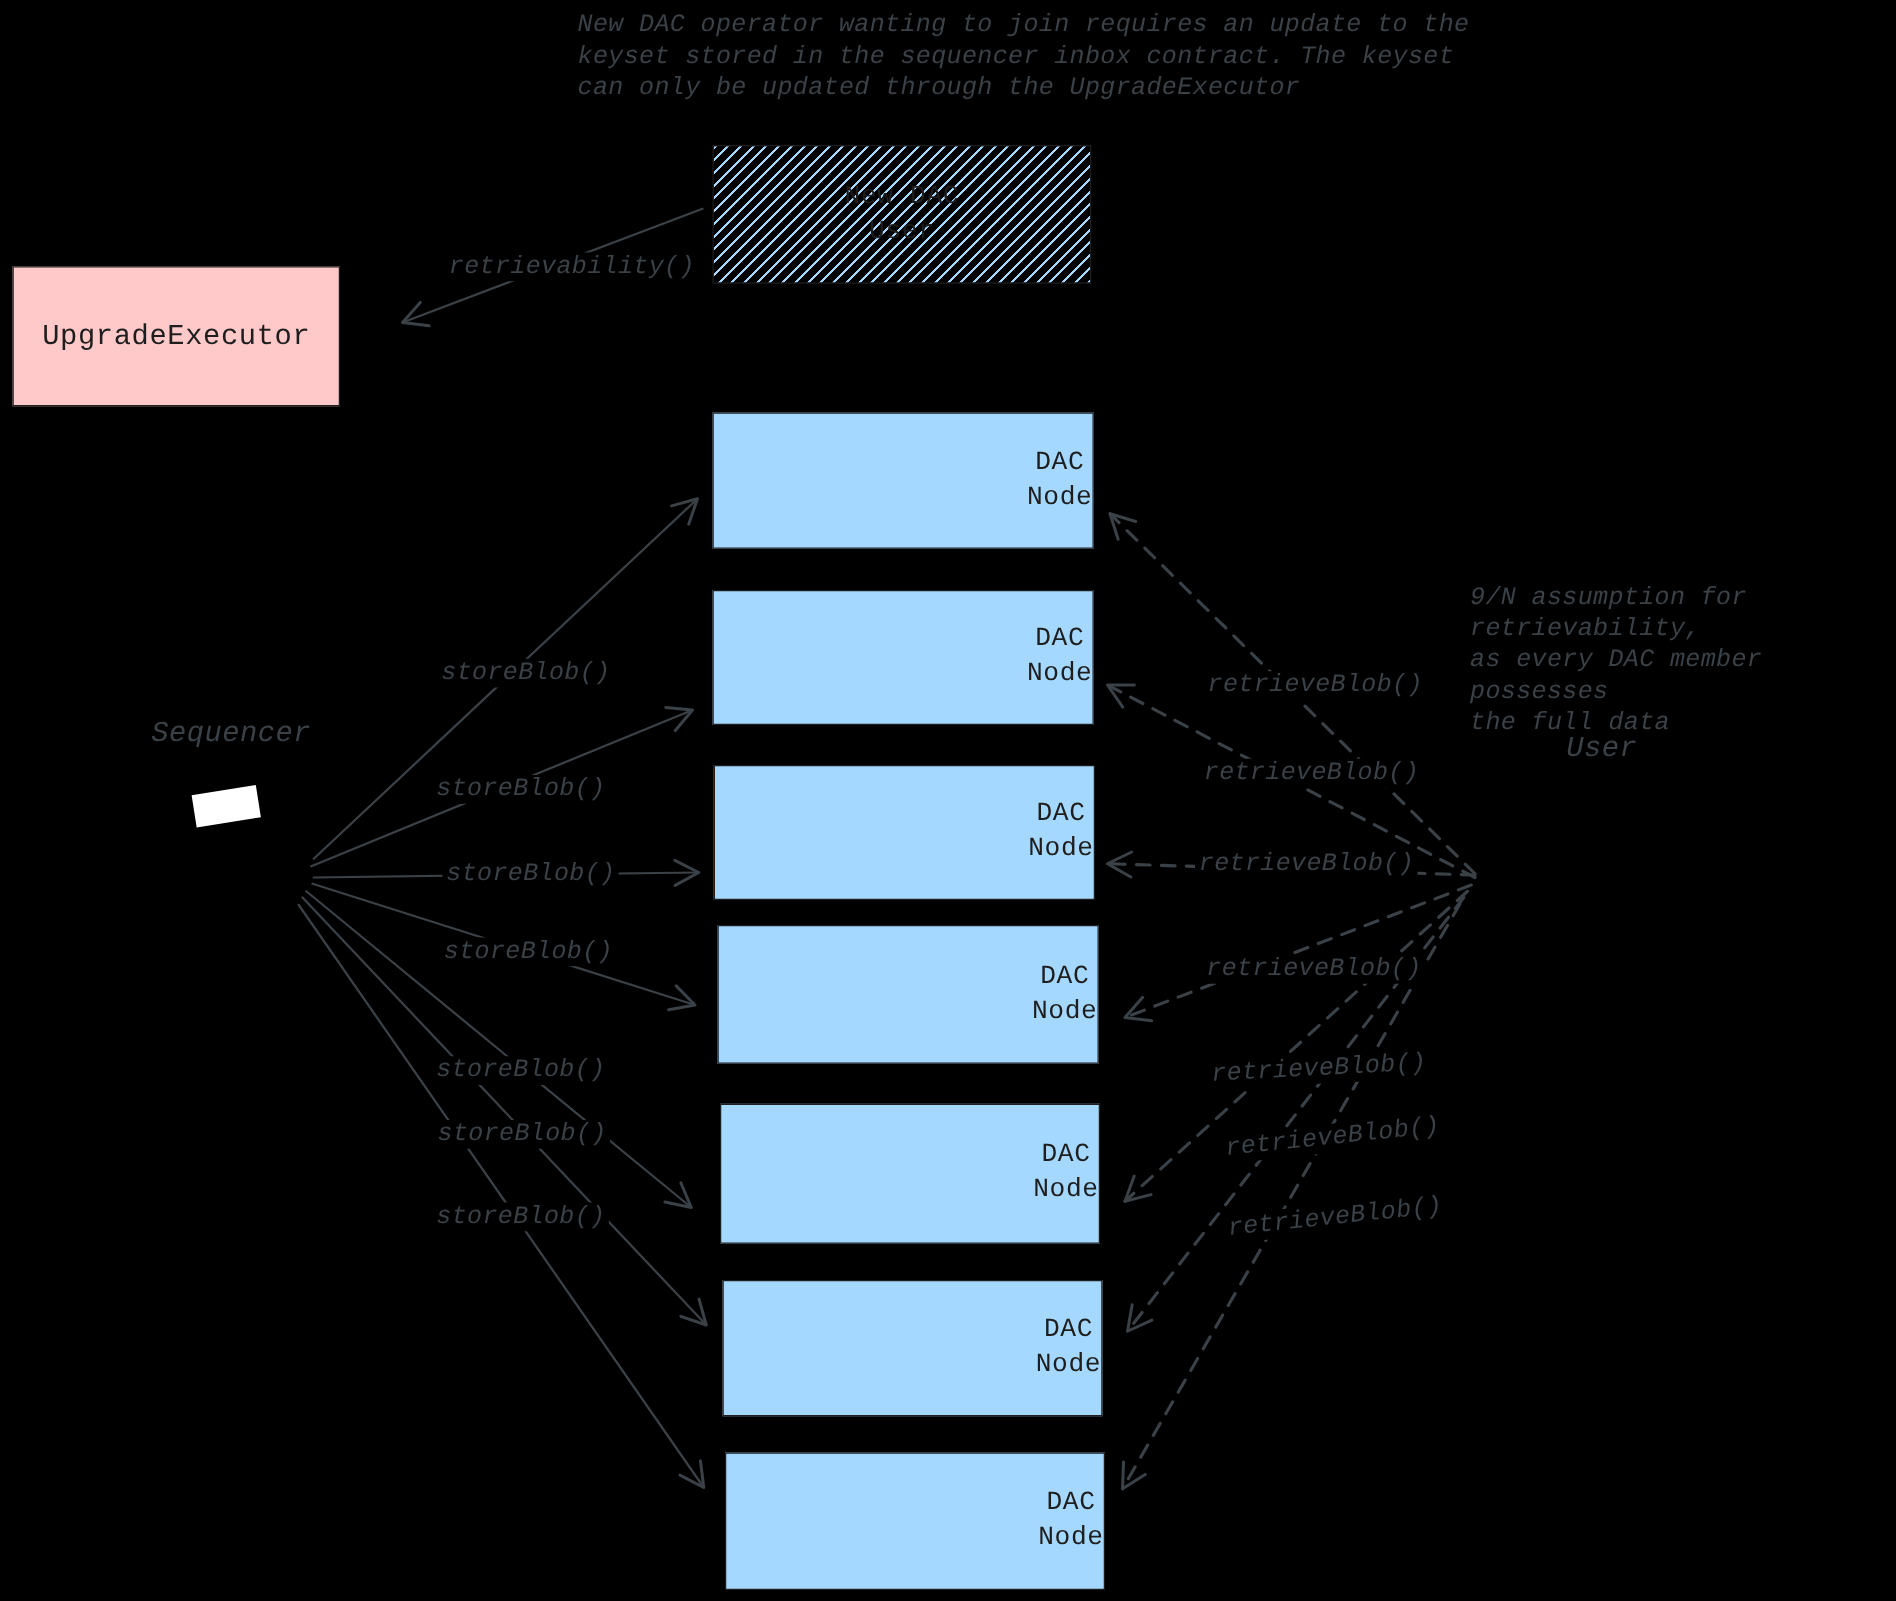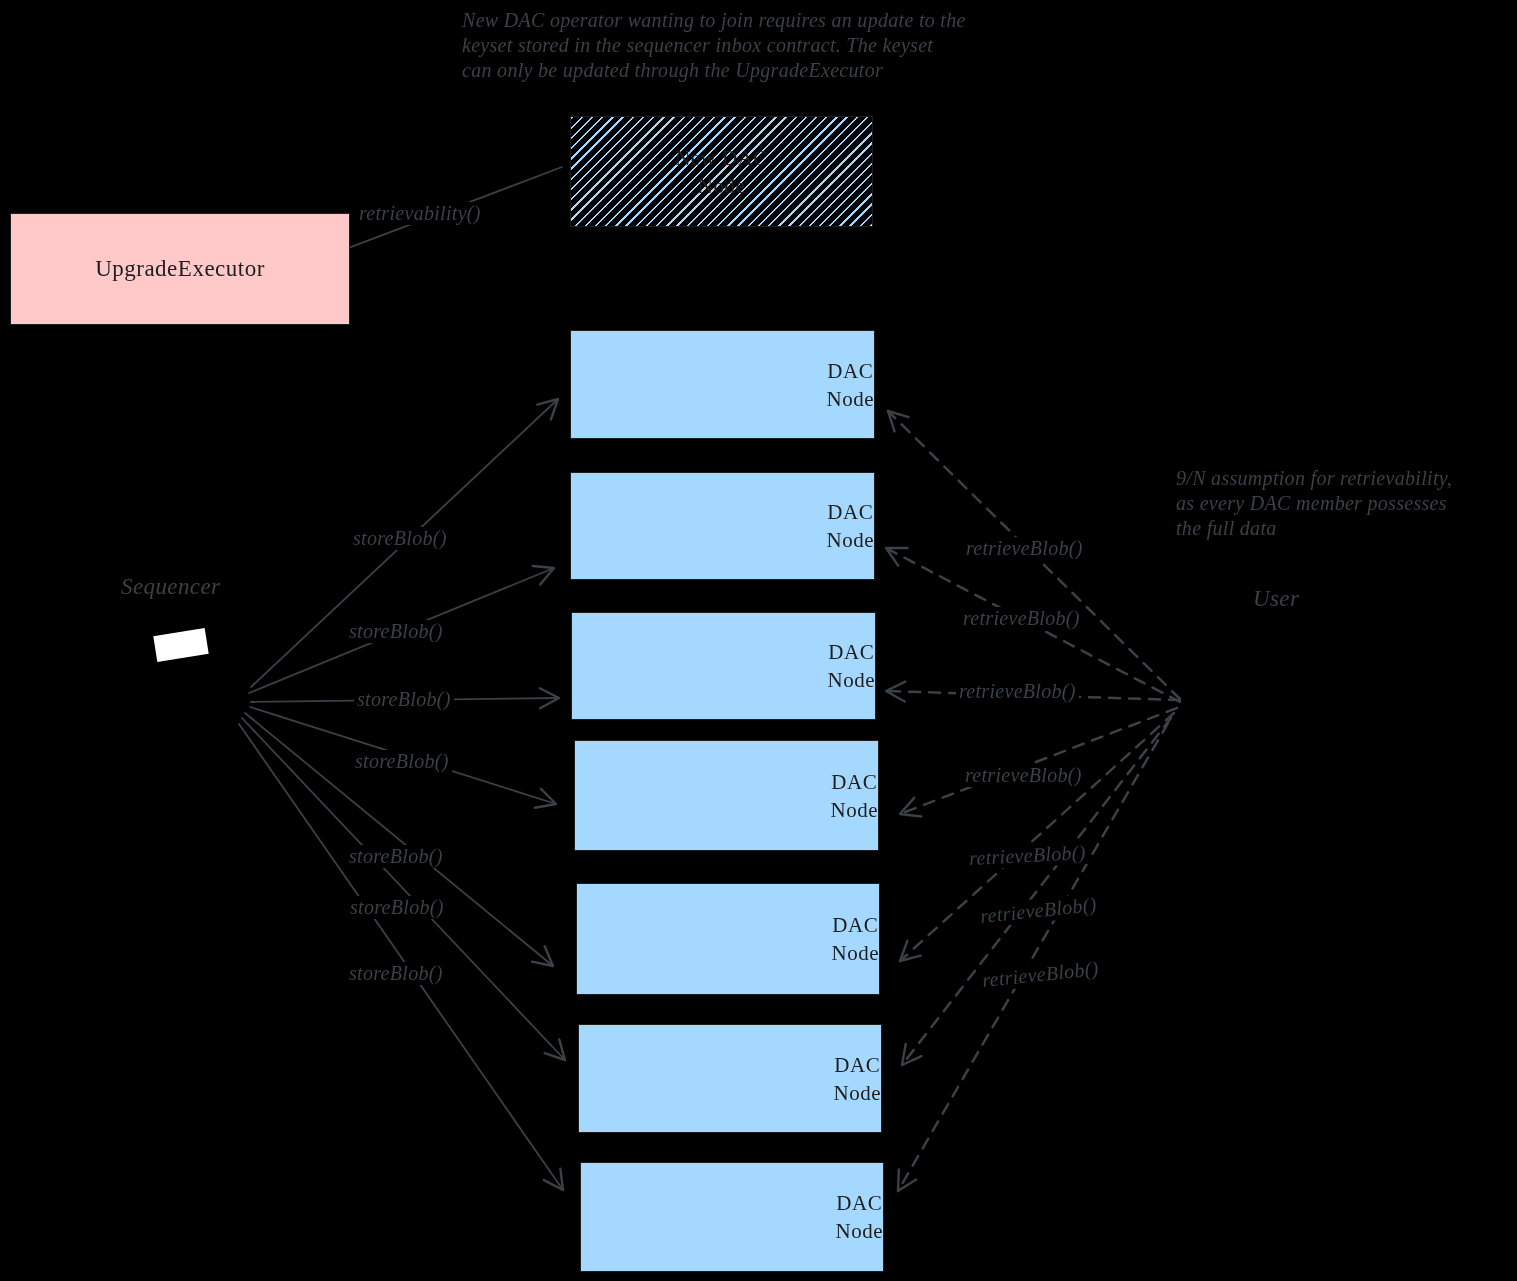--- a/index.html
+++ b/index.html
@@ -1,18 +1,18 @@
 <!DOCTYPE html>
 <html><head>
 <meta charset="utf-8">
 <style>
   html,body{margin:0;padding:0;background:#000;}
   .canvas{
     position:relative;width:1517px;height:1281px;background:#000;overflow:hidden;
-    font-family:Liberation Serif, serif;
+    font-family:Liberation Mono, monospace;
   }
   .arrows{position:absolute;left:0;top:0;width:1517px;height:1281px;}
   .arrows path.link{fill:none;stroke:#3a4147;stroke-width:1.8;stroke-linecap:round;}
   .arrows path.dashed{stroke-width:2.5;stroke-dasharray:11 9;}
   .box{
     position:absolute;box-sizing:border-box;border:1.6px solid #1e1e1e;
     display:flex;align-items:center;justify-content:center;
   }
   .box.blue{background:#a5d8ff;justify-content:flex-end;}
   .box.pink{background:#ffc9c9;}
@@ -74,24 +74,24 @@
 
   <div class="note" style="left:462px;top:8px">New DAC operator wanting to join requires an update to the
 keyset stored in the sequencer inbox contract. The keyset
 can only be updated through the UpgradeExecutor</div>
   <div class="note" style="left:1176px;top:466px">9/N assumption for retrievability,
 as every DAC member possesses
 the full data</div>
 
   <div class="box hatched" style="left:570px;top:116px;width:303px;height:111px">
     <div class="box-label">New DAC
-Node</div>
+User</div>
   </div>
 
-  <div class="box pink" style="left:10px;top:213px;width:340px;height:112px">
+  <div class="box pink" style="left:10px;top:213px;width:262px;height:112px">
     <div class="box-label big">UpgradeExecutor</div>
   </div>
 
   <div class="box blue" style="left:570px;top:330px;width:305px;height:109px">
     <div class="box-label">DAC
 Node</div>
   </div>
   <div class="box blue" style="left:570px;top:472px;width:305px;height:108px">
     <div class="box-label">DAC
 Node</div>

